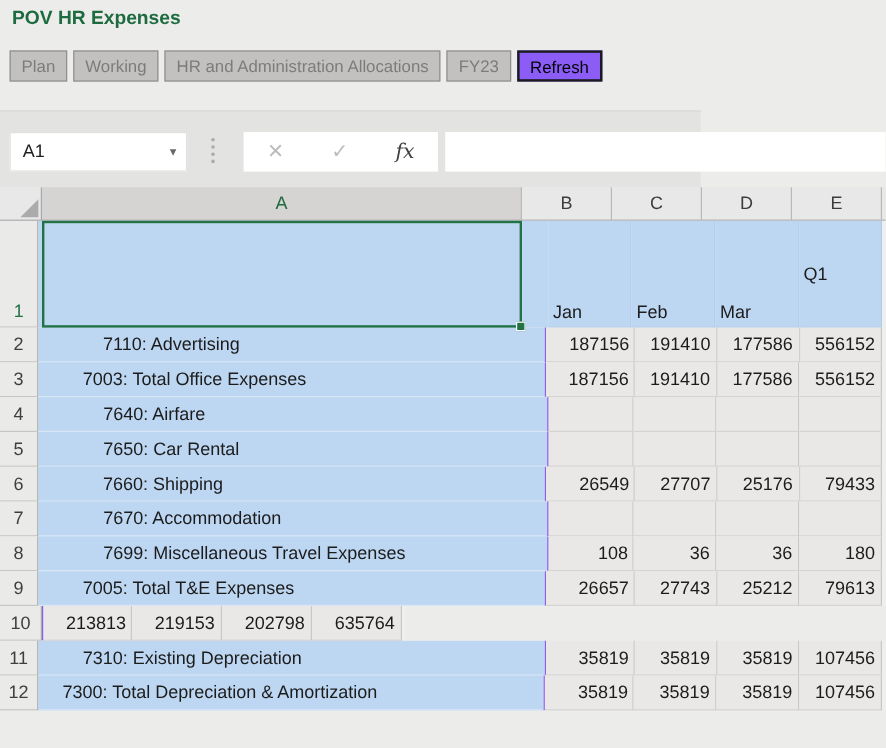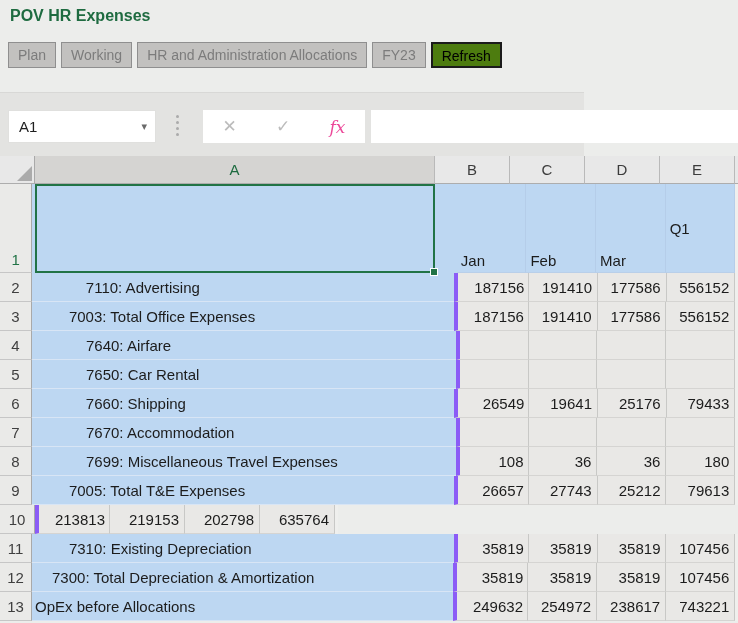--- a/index.html
+++ b/index.html
@@ -5,36 +5,36 @@
   * { margin:0; padding:0; box-sizing:border-box; }
   html,body { width:738px; height:623px; overflow:hidden;
     font-family:"Liberation Sans", sans-serif; background:#ECEDEB; }
 
   
   #top-area { position:absolute; left:0; top:0; width:738px; height:92px; background:#ECEDEB; }
   #page-title { position:absolute; left:10px; top:7px; font-size:16px; font-weight:bold; color:#1E6B40; }
   #pov-buttons { position:absolute; left:8px; top:42px; display:flex; gap:5px; }
   .pov-btn { height:26px; padding:0 9px; font-size:14px; line-height:24px;
     background:#C2C1BF; border:1px solid #8F8F8F; color:#7C7C7C; white-space:nowrap; }
-  .pov-btn.primary { background:#4d7c0f; border:2px solid #1B1B1B; color:#000000; }
+  .pov-btn.primary { background:#8b5cf6; border:2px solid #1B1B1B; color:#000000; }
 
   
   #formula-bar { position:absolute; left:0; top:92px; width:584px; height:64px;
     background:#E3E3E1; border-top:1px solid #D8D8D6; }
   #name-box { position:absolute; left:8px; top:17px; width:148px; height:33px; background:#fff;
     border:1px solid #E0E0DE; display:flex; align-items:center; }
   #name-box .val { padding-left:10px; font-size:15px; color:#1F1F1F; flex:1; }
   #name-box .caret { color:#6A6A6A; font-size:11px; padding-right:8px; }
   #grip-dots { position:absolute; left:176px; top:22px; display:flex; flex-direction:column; gap:3px; }
   #grip-dots i { width:3px; height:3px; border-radius:50%; background:#ABABAB; }
   #fx-box { position:absolute; left:203px; top:17px; width:162px; height:33px; background:#fff;
     display:flex; align-items:center; justify-content:space-around; }
   #fx-box .x-icon { color:#BCBCBC; font-size:17px; }
   #fx-box .check-icon { color:#BCBCBC; font-size:17px; }
-  #fx-box .fx-icon { color:#ec4899; font-size:17px; font-style:italic; font-family:"DejaVu Serif", serif; }
+  #fx-box .fx-icon { color:#404040; font-size:17px; font-style:italic; font-family:"DejaVu Serif", serif; }
   #formula-input { position:absolute; left:371px; top:17px; width:367px; height:33px; background:#fff;
     border:none; font-size:15px; padding:0 6px; outline:none; }
 
   
   #grid { position:absolute; left:0; top:156px; width:738px; }
   .hrow { display:flex; height:28px; }
   #corner-cell { width:35px; height:28px; background:#E8E8E8; position:relative;
     border-right:1px solid #A9A9A9; border-bottom:1px solid #ADADAD; }
   #corner-cell .tri { position:absolute; right:2px; bottom:2px; width:0; height:0;
     border-left:15px solid transparent; border-bottom:15px solid #ABABAB; }
@@ -48,21 +48,21 @@
   .grid-row { display:flex; height:29px; }
   .grid-row.row-1 { height:89px; }
   .row-header { width:35px; background:#EAEAE8; color:#3F3F3F; font-size:15px;
     display:flex; align-items:center; justify-content:center;
     border-right:1px solid #A9A9A9; border-bottom:1px solid #C6C6C6; }
   .row-1 .row-header { color:#217346; align-items:flex-end; padding-bottom:4px; }
   .cell { font-size:15px; color:#1C1C1C; display:flex; align-items:center; }
   .member-cell { width:460px; background:#BDD7F2; border-bottom:1px solid #D8E5F5; white-space:nowrap; }
   .data-cell { width:75px; background:#E9E8E6; justify-content:flex-end; padding-right:5px;
     border-right:1px solid #C8C8C6; border-bottom:1px solid #D5D4D2; }
-  .data-cell.first { border-left:4px solid #8b5cf6; padding-right:4px;padding-left:36px; }
+  .data-cell.first { border-left:1px solid #8b5cf6; padding-right:4px;padding-left:36px; }
   
   .row-1 .member-cell { border-bottom:none; }
   .month-cell { width:75px; background:#BDD7F2; justify-content:flex-start; padding-left:4px;
     border-right:1px solid #B5CDE9; border-bottom:1px solid #B9CFE9; }
   .month-cell.v-bottom { align-items:flex-end; padding-bottom:3px; }
   .month-cell.v-middle { align-items:center; }
   .row-1 .sliver { background:#EFEFED; }
 
   
   #a1-selection { position:absolute; left:35px; top:28px; width:400px; height:89px;
@@ -159,21 +159,21 @@
         <div class="cell data-cell first"></div>
         <div class="cell data-cell"></div>
         <div class="cell data-cell"></div>
         <div class="cell data-cell"></div>
         <div class="sliver"></div>
       </div>
       <div class="grid-row">
         <div class="row-header">6</div>
         <div class="cell member-cell" style="padding-left: 54px;">7660: Shipping</div>
         <div class="cell data-cell first">26549</div>
-        <div class="cell data-cell">19641</div>
+        <div class="cell data-cell">27707</div>
         <div class="cell data-cell">25176</div>
         <div class="cell data-cell">79433</div>
         <div class="sliver"></div>
       </div>
       <div class="grid-row">
         <div class="row-header">7</div>
         <div class="cell member-cell" style="padding-left: 54px;">7670: Accommodation</div>
         <div class="cell data-cell first"></div>
         <div class="cell data-cell"></div>
         <div class="cell data-cell"></div>
@@ -217,25 +217,16 @@
       </div>
       <div class="grid-row">
         <div class="row-header">12</div>
         <div class="cell member-cell" style="padding-left: 20px;">7300: Total Depreciation &amp; Amortization</div>
         <div class="cell data-cell first">35819</div>
         <div class="cell data-cell">35819</div>
         <div class="cell data-cell">35819</div>
         <div class="cell data-cell">107456</div>
         <div class="sliver"></div>
       </div>
-      <div class="grid-row">
-        <div class="row-header">13</div>
-        <div class="cell member-cell" style="padding-left: 3px;">OpEx before Allocations</div>
-        <div class="cell data-cell first">249632</div>
-        <div class="cell data-cell">254972</div>
-        <div class="cell data-cell">238617</div>
-        <div class="cell data-cell">743221</div>
-        <div class="sliver"></div>
-      </div>
     </div>
   <div id="a1-selection"></div>
   <div id="fill-handle"></div>
 </div>
 
 </body></html>

